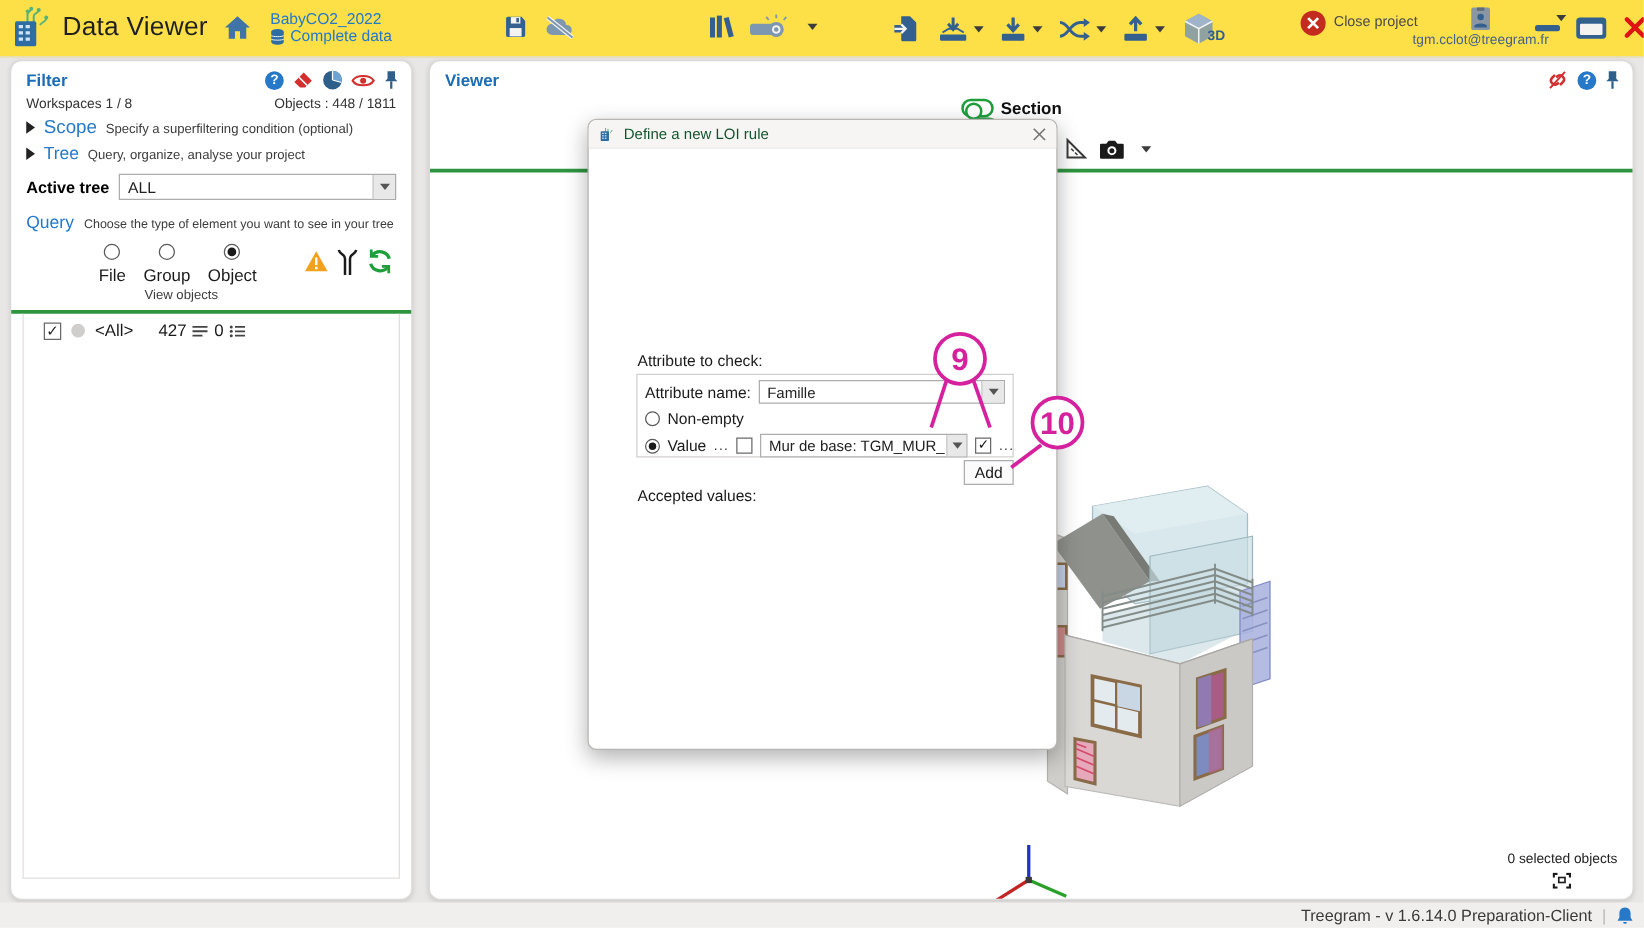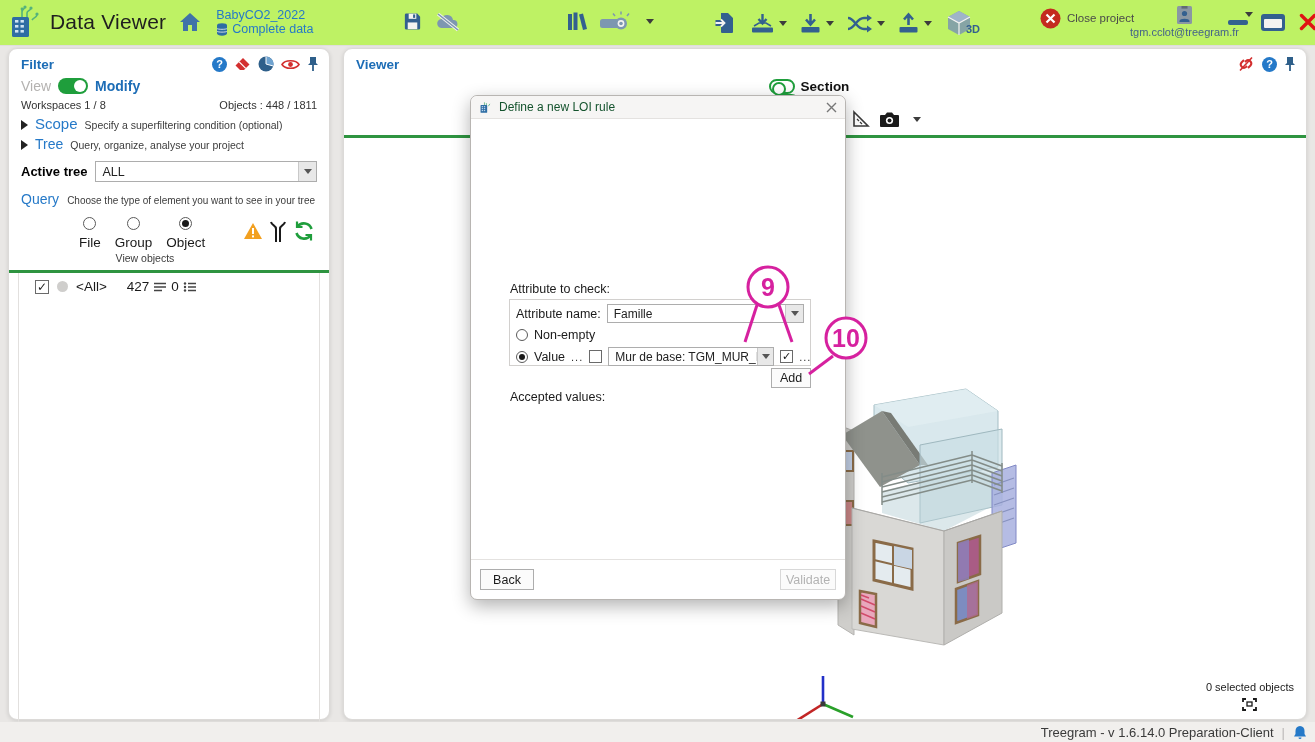--- a/index.html
+++ b/index.html
@@ -1,20 +1,20 @@
 <!DOCTYPE html>
 <html><head>
 <meta charset="utf-8">
 <style>
   * { margin:0; padding:0; box-sizing:border-box; }
   html,body { width:1315px; height:742px; overflow:hidden; }
   body { font-family:"Liberation Sans","DejaVu Sans",sans-serif; background:#e9e7e5; position:relative; color:#222; }
 
   
-  .topbar { position:absolute; left:0; top:0; width:1315px; height:46px; background:#bef264; border-bottom:1px solid #e0dedc; }
+  .topbar { position:absolute; left:0; top:0; width:1315px; height:46px; background:#fde047; border-bottom:1px solid #e0dedc; }
   .tb-abs { position:absolute; display:flex; align-items:center; }
   .app-title { font-size:21px; color:#1f1f1f; margin-left:6px; letter-spacing:.2px; }
   .proj { display:flex; flex-direction:column; line-height:1.15; margin-left:14px; }
   .proj .p1 { font-size:12.5px; color:#2579c8; }
   .proj .p2 { font-size:12.5px; color:#2579c8; display:flex; align-items:center; gap:4px; }
   .ico { display:inline-flex; align-items:center; justify-content:center; color:#33608f; }
   .ico svg { display:block; }
   .ico.lite { color:#7d97b0; }
   .caret { width:0; height:0; border-left:4px solid transparent; border-right:4px solid transparent; border-top:5px solid #3c3c3c; margin-left:4px; }
   .closeproj-label { font-size:11.5px; color:#4a4a4a; line-height:1.15; margin-left:6px; }
@@ -305,25 +305,20 @@
       </span>
       <span class="ico" style="color:#2e5f8a;">
         <svg width="12" height="16" viewBox="0 0 12 16">
             <path d="M3 1 H9 V7 L11 9 H1 L3 7 Z" fill="currentColor"></path>
             <path d="M6 9 V15" stroke="currentColor" stroke-width="1.8"></path>
           </svg>
       </span>
     </span>
   </div>
 
-  <div class="toggle-row">
-    <span class="lbl-gray">View</span>
-    <span class="switch"></span>
-    <span class="lbl-blue">Modify</span>
-  </div>
 
   <div class="counts-row">
     <span>Workspaces 1 / 8</span>
     <span>Objects : 448 / 1811</span>
   </div>
 
   <div class="sec-row">
     <span class="tri"></span>
     <span class="sec-label" style="font-size:15px;">Scope</span>
     <span class="sec-hint">Specify a superfiltering condition (optional)</span>
@@ -627,24 +622,20 @@
       </span>
       <span class="cb-sm">✓</span>
       <span class="dots">...</span>
     </div>
   </div>
 
   <button id="add-btn" class="btn">Add</button>
 
   <span class="dlg-label" style="left:39px; top:294px;">Accepted values:</span>
 
-  <div class="dlg-footer">
-    <button id="back-btn" class="btn">Back</button>
-    <button id="validate-btn" class="btn" disabled="">Validate</button>
-  </div>
 </div>
 
 <svg id="annotations">
   <g stroke="#d6219f" stroke-width="3" fill="none">
     <path d="M757 305 L745 342"></path>
     <path d="M779 305 L792 342"></path>
     <circle cx="768" cy="287" r="20" fill="#ffffff"></circle>
     <path d="M833 356 L809 374"></path>
     <circle cx="846" cy="338" r="20" fill="#ffffff"></circle>
   </g>

